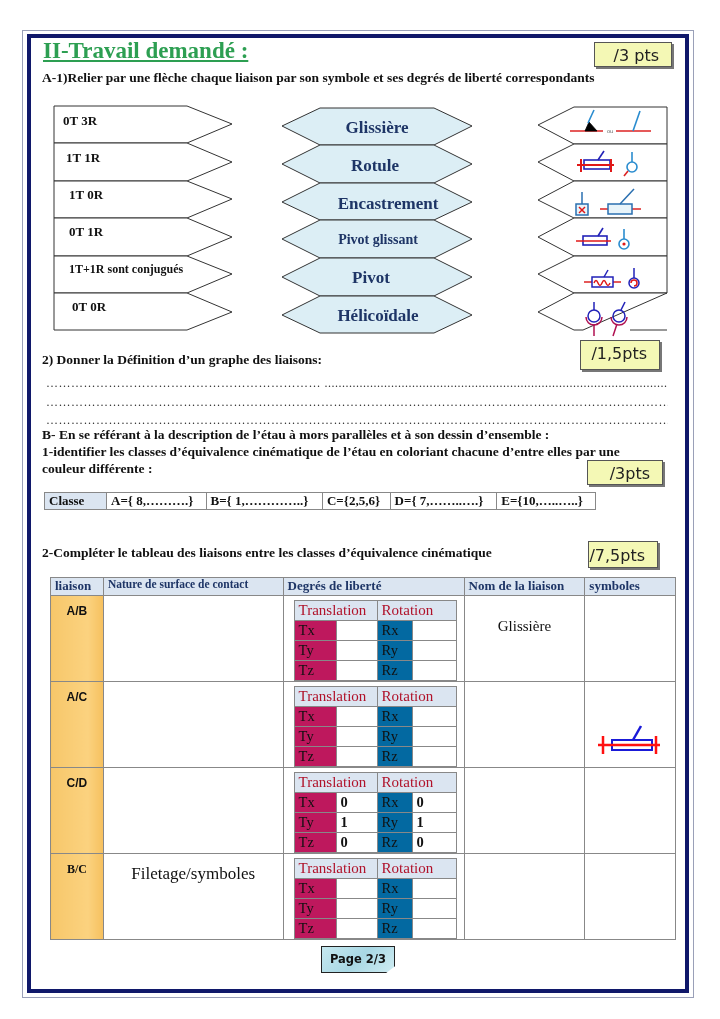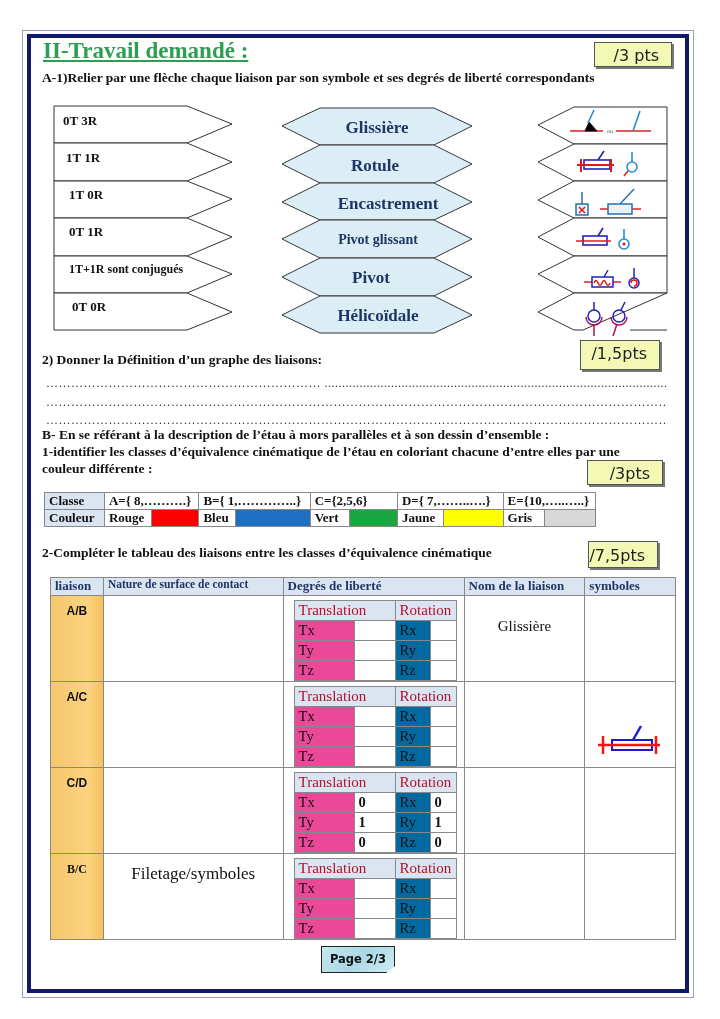--- a/index.html
+++ b/index.html
@@ -32,21 +32,21 @@
   .liaison-cell { width: 53px; background: linear-gradient(90deg, #f7c76a, #fbd27f 70%, #f6c05e); text-align: center; font-family: "Liberation Sans", sans-serif; font-size: 12px; font-weight: bold; padding-top: 8px; height: 86px; }
   .liaison-cell.serif { font-family: "Liberation Serif", serif; }
   .nature-cell { width: 180px; font-size: 17px; text-align: center; padding-top: 10px; }
   .dof-cell { width: 181px; padding: 4px 6px 0 10px; }
   .nom-cell { width: 121px; text-align: center; font-size: 15px; padding-top: 22px; }
   .sym-cell { width: 91px; position: relative; }
 
   .dof { border-collapse: collapse; width: 163px; font-size: 14.5px; }
   .dof td { border: 1px solid #888; height: 20px; padding: 0 4px; }
   .dof .th { background: #dbe5f1; color: #b0122a; font-size: 15px; }
-  .dof .k { background: #ec4899; width: 60px; }
+  .dof .k { background: #be185d; width: 42px; }
   .dof .v { width: 41px; font-weight: bold; background: #fff; }
   .dof .kr { background: #0369a1; width: 35px; }
   .dof .vr { background: #fff; font-weight: bold; }
 
   .page-tag { position: absolute; left: 321px; top: 946px; width: 74px; height: 27px; background: linear-gradient(135deg, #c6e8ef, #a9d8e4 50%, #cfecf2); border: 1.5px solid #222; font-family: "DejaVu Sans", sans-serif; font-size: 11.5px; font-weight: bold; text-align: center; line-height: 25px; clip-path: polygon(0 0, 100% 0, 100% 75%, 88% 100%, 0 100%); }
 </style>
 </head>
 <body>
 
 <div class="frame-outer"></div>
@@ -171,33 +171,20 @@
 
 <table class="class-table">
   <tbody>
       <tr>
     <td class="hdr" style="width:62px;">Classe</td>
     <td colspan="2">A={ 8,……….}</td>
     <td colspan="2">B={ 1,…………..}</td>
     <td colspan="2">C={2,5,6}</td>
     <td colspan="2">D={ 7,……..….}</td>
     <td colspan="2">E={10,…..…..}</td>
-  </tr>
-  <tr>
-    <td class="hdr">Couleur</td>
-    <td style="width:48px;">Rouge</td>
-    <td class="swatch" style="width: 57px; background: rgb(255, 0, 0);"></td>
-    <td style="width:37px;">Bleu</td>
-    <td class="swatch" style="width: 85px; background: rgb(31, 111, 197);"></td>
-    <td style="width:42px;">Vert</td>
-    <td class="swatch" style="width: 61px; background: rgb(26, 166, 64);"></td>
-    <td style="width:47px;">Jaune</td>
-    <td class="swatch" style="width: 71px; background: rgb(255, 255, 0);"></td>
-    <td style="width:43px;">Gris</td>
-    <td class="swatch" style="width: 56px; background: rgb(216, 216, 216);"></td>
   </tr>
 </tbody>
   </table>
 
 <div class="q" style="top:545px;">2-Compléter le tableau des liaisons entre les classes d’équivalence cinématique</div>
 <div class="pts-box" style="left:588px;top:541px;width:70px;height:27px;line-height:27px;">/7,5pts</div>
 
 <table class="main-table">
   <thead>
     <tr>

